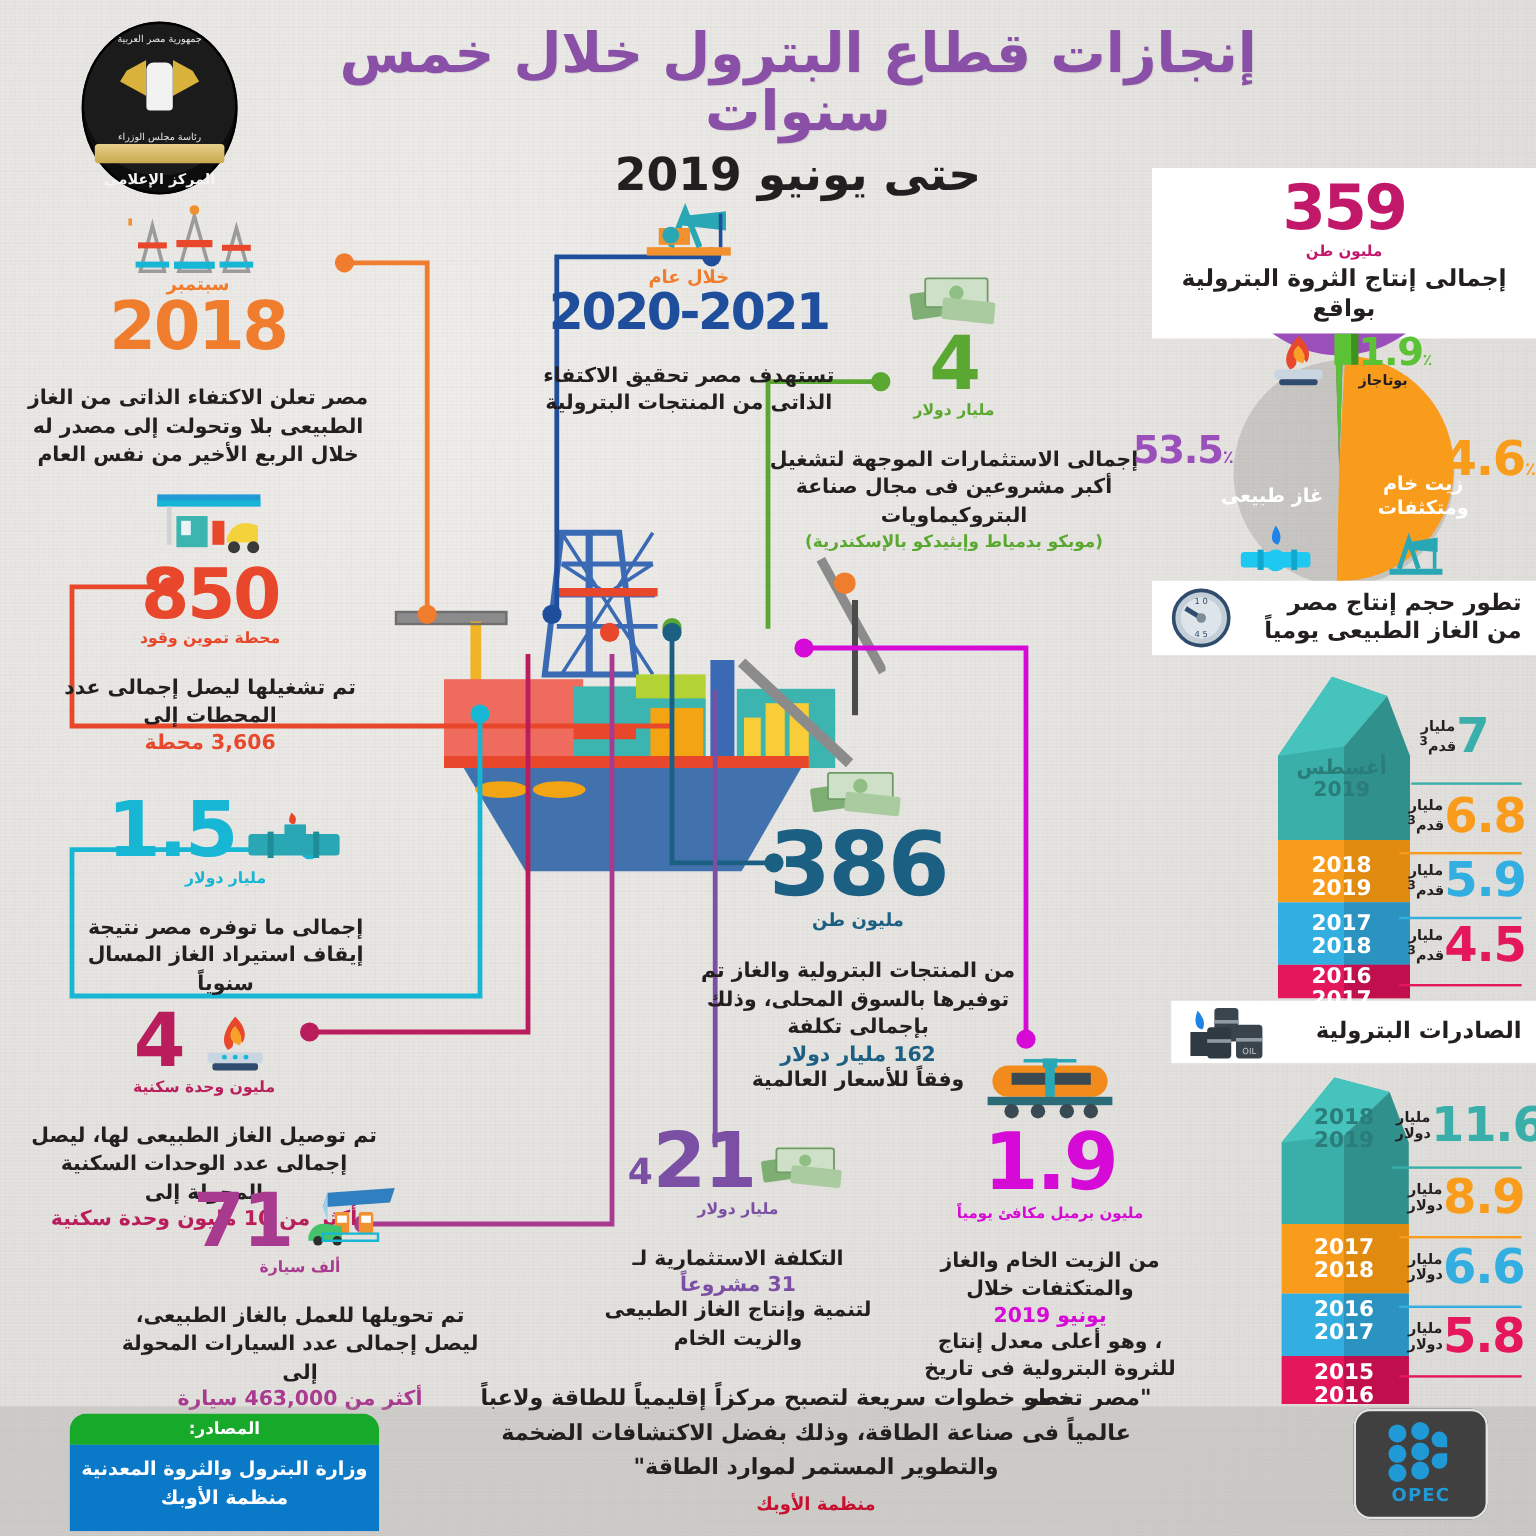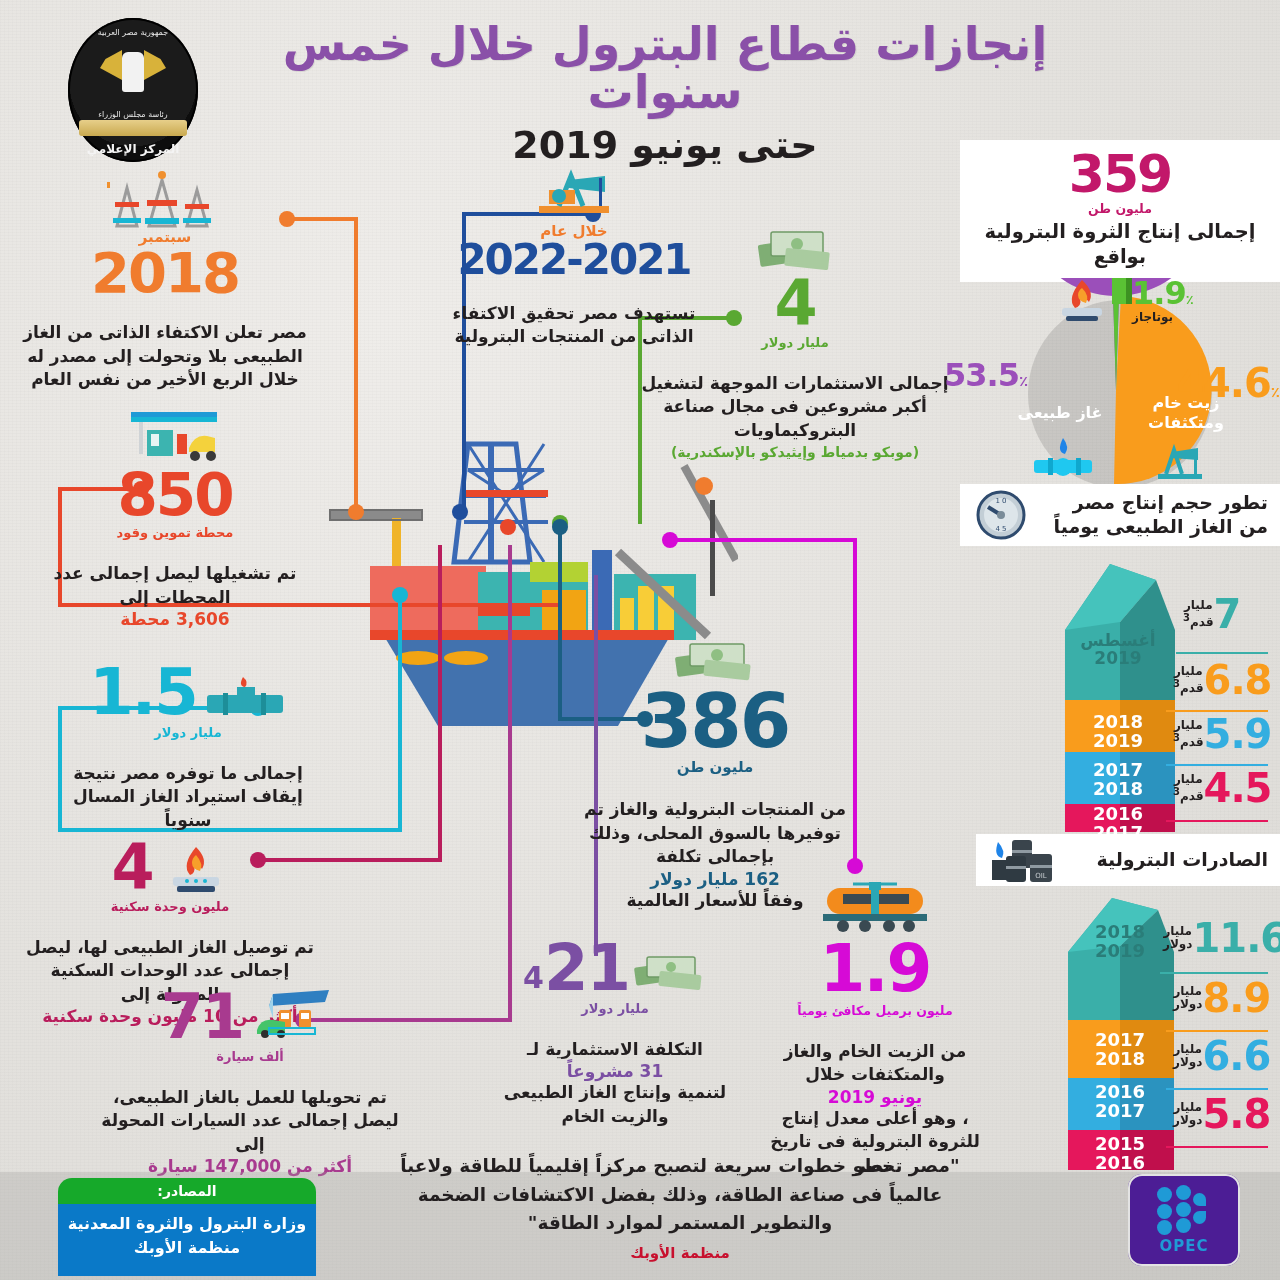--- a/index.html
+++ b/index.html
@@ -65,21 +65,21 @@
   #footer{left:0;right:0;bottom:0;height:108px;background:rgba(160,158,154,.30);}
   #srcbox{left:58px;bottom:4px;width:258px;border-radius:14px 14px 0 0;overflow:hidden;}
   #srcbox .sb-h{background:#16a92a;color:#fff;text-align:center;font-size:14px;
     font-weight:bold;padding:5px 0;}
   #srcbox .sb-b{background:#0a79c8;color:#fff;text-align:center;font-size:16px;
     font-weight:bold;padding:8px 6px 16px;line-height:1.5;}
   #quote{left:390px;bottom:18px;width:580px;text-align:center;}
   #quote .q{font-size:18.5px;font-weight:bold;line-height:1.55;color:#231f20;}
   #quote .src{font-size:15px;font-weight:bold;color:#c8102e;margin-top:6px;}
   #opec{right:40px;bottom:14px;width:112px;height:92px;border-radius:14px;
-    background:#4c1d95;display:flex;flex-direction:column;align-items:center;justify-content:center;gap:2px;
+    background:#404040;display:flex;flex-direction:column;align-items:center;justify-content:center;gap:2px;
     box-shadow:0 0 0 2px #e3e3e3 inset;}
   .opec-mark{width:54px;height:50px;position:relative;}
   .opec-mark i{position:absolute;background:#1f9ad6;border-radius:50%;display:block;}
   #opec .ol{font-size:15px;font-weight:bold;color:#1f9ad6;letter-spacing:1px;}
 </style>
 </head>
 <body>
 
 <div class="canvas"></div>
 
@@ -189,21 +189,21 @@
 <div class="stat" style="left:440px;top:162px;width:268px;">
   <svg style="width:90px;height:56px;" viewBox="0 0 90 56">
     <rect x="10" y="44" width="70" height="7" fill="#f0902e"></rect>
     <path d="M30 44 L42 14 L54 44" fill="none" stroke="#2aa7b5" stroke-width="5"></path>
     <rect x="20" y="28" width="26" height="14" fill="#f0902e"></rect>
     <path d="M40 18 L76 14 L76 30 L40 26 Z" fill="#2aa7b5"></path>
     <rect x="70" y="16" width="3" height="28" fill="#1f4e9c"></rect>
     <circle cx="30" cy="34" r="7" fill="#2aa7b5"></circle>
   </svg>
   <div style="font-size:15px;font-weight:bold;color:#f07c2e;">خلال عام</div>
-  <div class="big" style="font-size:42px;color:#1f4e9c;">2022-2021</div>
+  <div class="big" style="font-size:42px;color:#1f4e9c;">2020-2021</div>
   <div class="desc">تستهدف مصر تحقيق الاكتفاء الذاتى من المنتجات البترولية</div>
 </div>
 
 <div class="stat" style="left:640px;top:222px;width:310px;">
   <svg style="width:80px;height:48px;" viewBox="0 0 80 48">
     <rect x="4" y="20" width="44" height="22" rx="2" fill="#7fae74" transform="rotate(-8 26 31)"></rect>
     <rect x="16" y="10" width="52" height="24" rx="2" fill="#cfe0c8" stroke="#6f9b66" stroke-width="1.5"></rect>
     <circle cx="42" cy="22" r="6" fill="#8fbf83"></circle>
     <rect x="30" y="28" width="44" height="18" rx="2" fill="#a9cb9f" transform="rotate(6 52 37)"></rect>
   </svg>
@@ -275,21 +275,21 @@
       <rect x="50" y="25" width="8" height="6" fill="#fff"></rect>
       <path d="M6 42 q4-12 16-10 l12 2 v12 h-28z" fill="#44c46a"></path>
       <circle cx="14" cy="46" r="4" fill="#2d2d2d"></circle>
         <circle cx="30" cy="46" r="4" fill="#2d2d2d"></circle>
       <path d="M18 40 h46 v6 h-46z" fill="none" stroke="#17b6d4" stroke-width="2"></path>
     </svg>
     <div class="big" style="font-size:62px;color:#a83a8f;">71</div>
   </div>
   <div class="unit" style="color:#a83a8f;">ألف سيارة</div>
   <div class="desc">تم تحويلها للعمل بالغاز الطبيعى، ليصل إجمالى عدد السيارات المحولة إلى</div>
-  <div style="font-size:17px;font-weight:bold;color:#a83a8f;">أكثر من 147,000 سيارة</div>
+  <div style="font-size:17px;font-weight:bold;color:#a83a8f;">أكثر من 463,000 سيارة</div>
 </div>
 
 <div class="stat" style="left:565px;top:638px;width:300px;">
   <svg style="width:86px;height:44px;" viewBox="0 0 86 44">
     <rect x="4" y="16" width="46" height="20" rx="2" fill="#7fae74" transform="rotate(-8 27 26)"></rect>
     <rect x="18" y="6" width="54" height="22" rx="2" fill="#cfe0c8" stroke="#6f9b66" stroke-width="1.5"></rect>
     <circle cx="45" cy="17" r="6" fill="#8fbf83"></circle>
     <rect x="32" y="24" width="46" height="16" rx="2" fill="#a9cb9f" transform="rotate(6 55 32)"></rect>
   </svg>
   <div class="big" style="font-size:74px;color:#1b5f83;">386</div>

